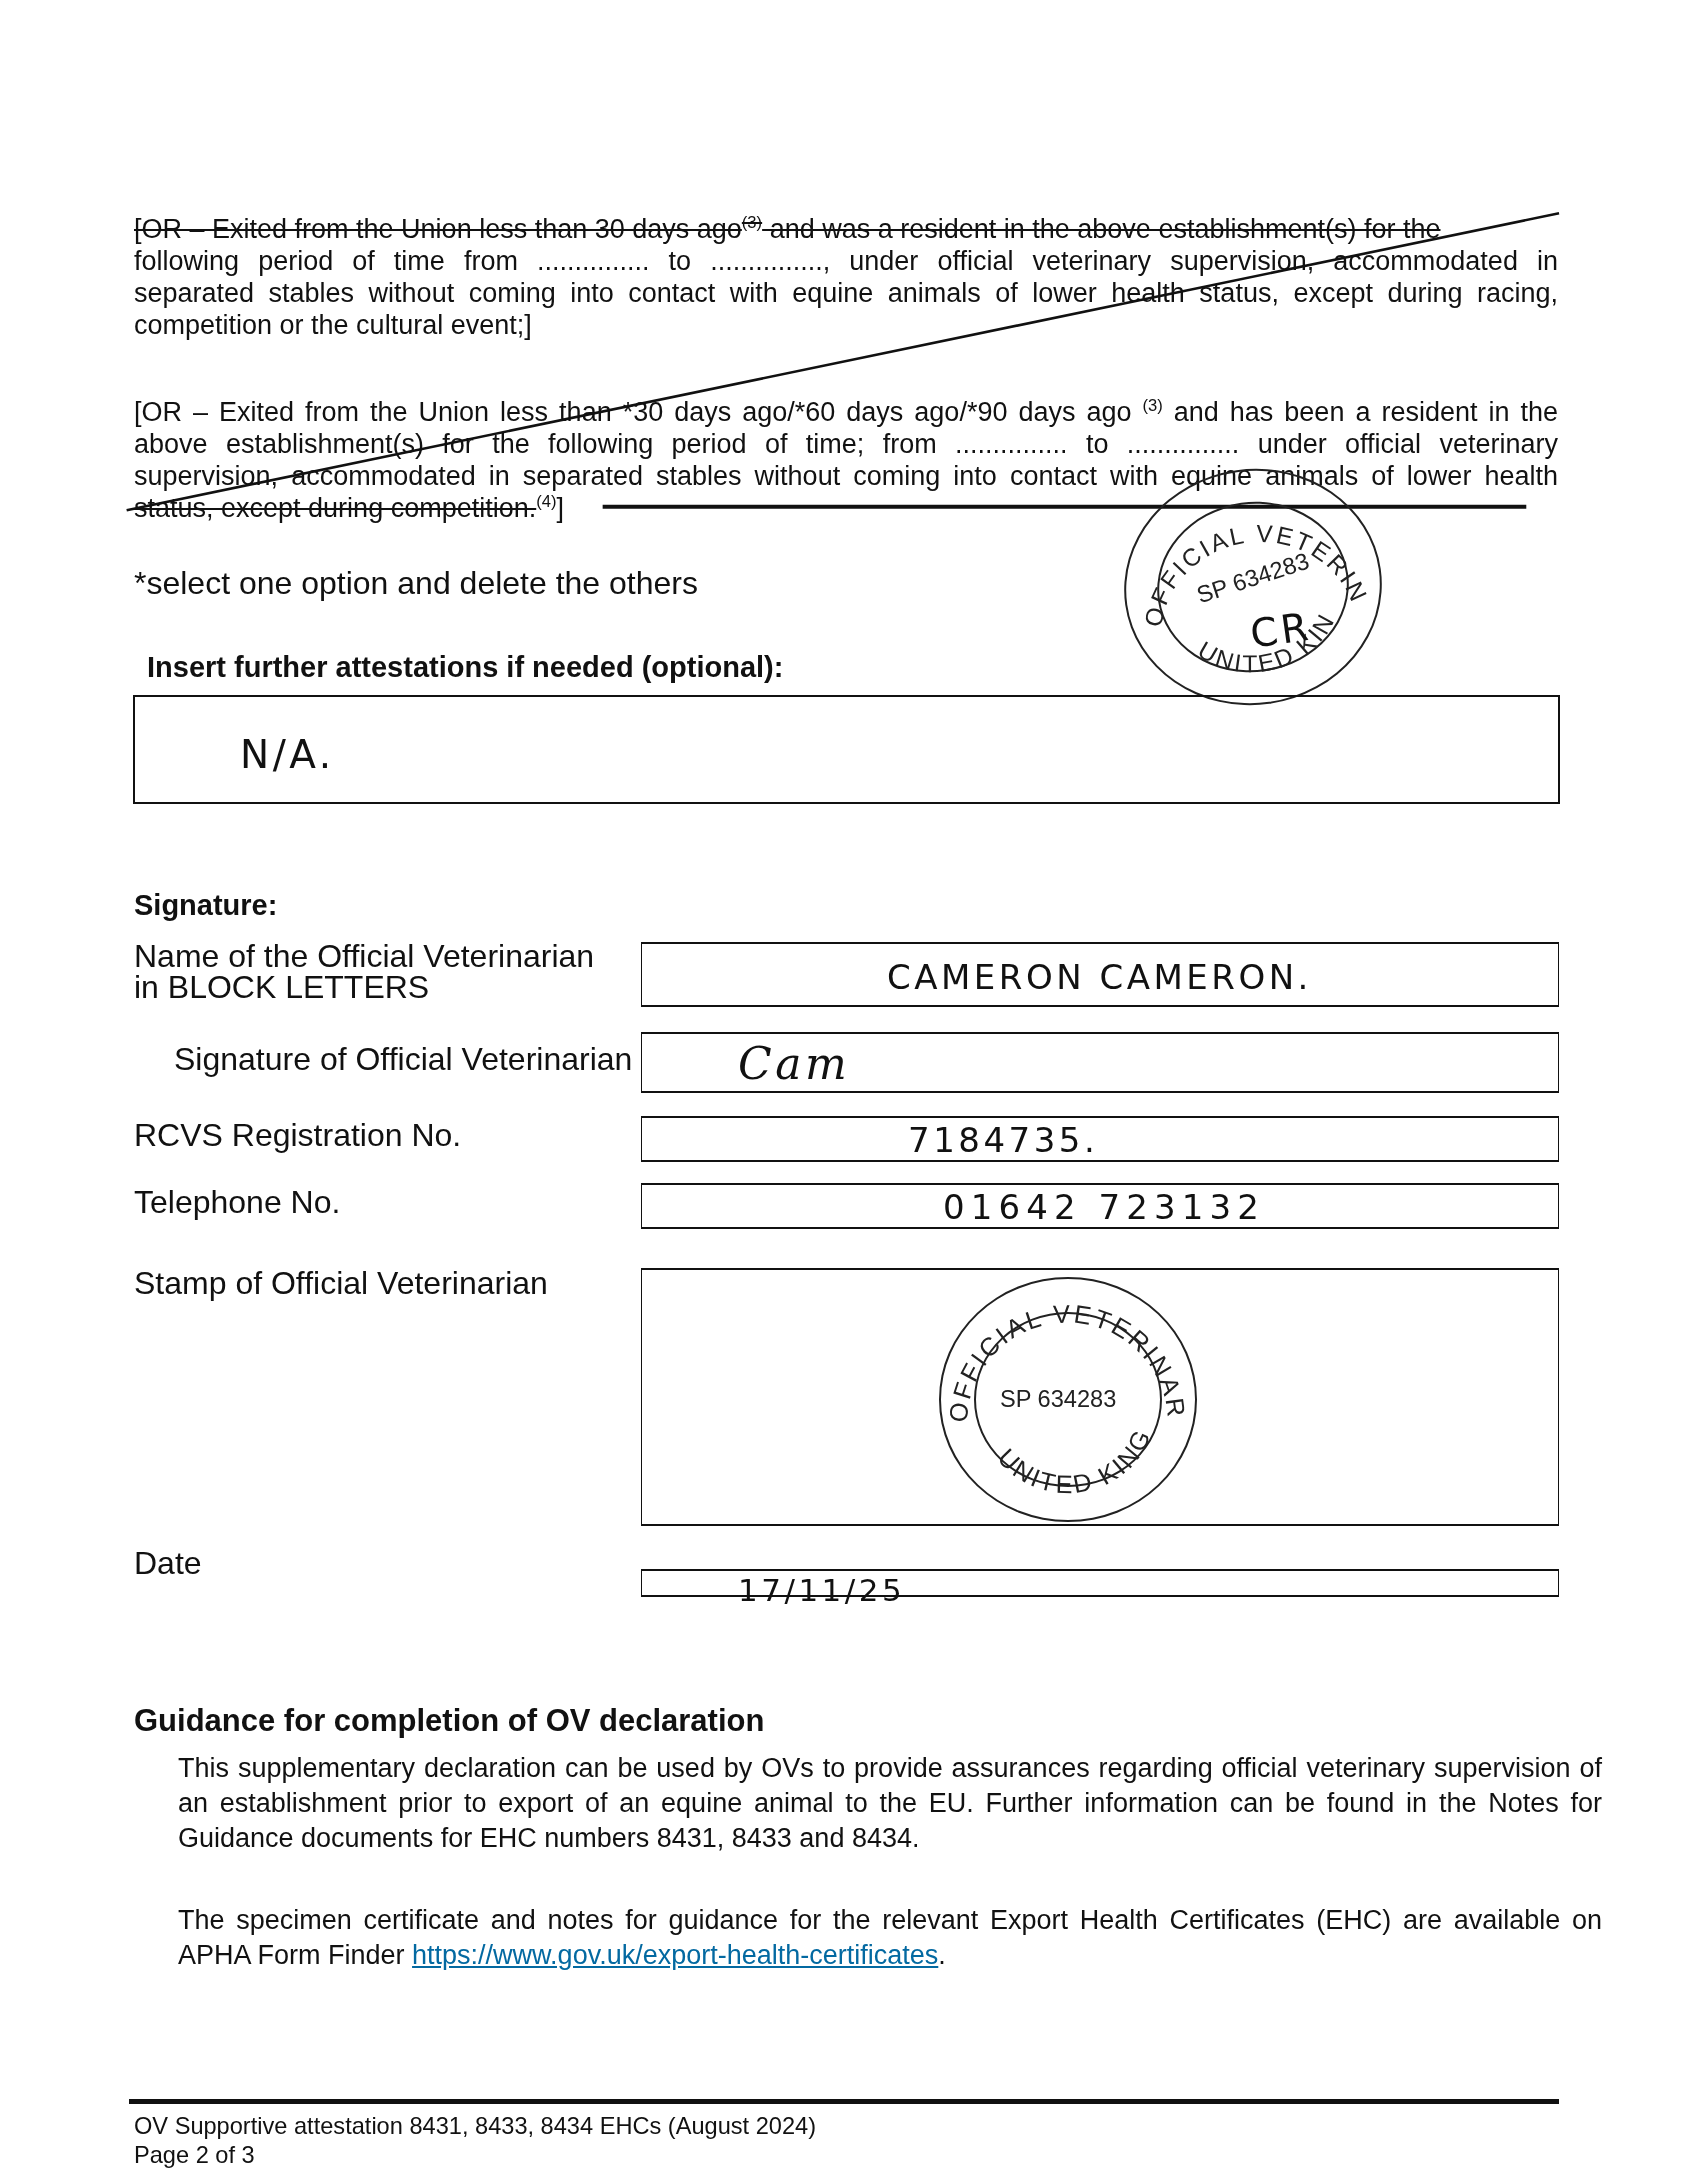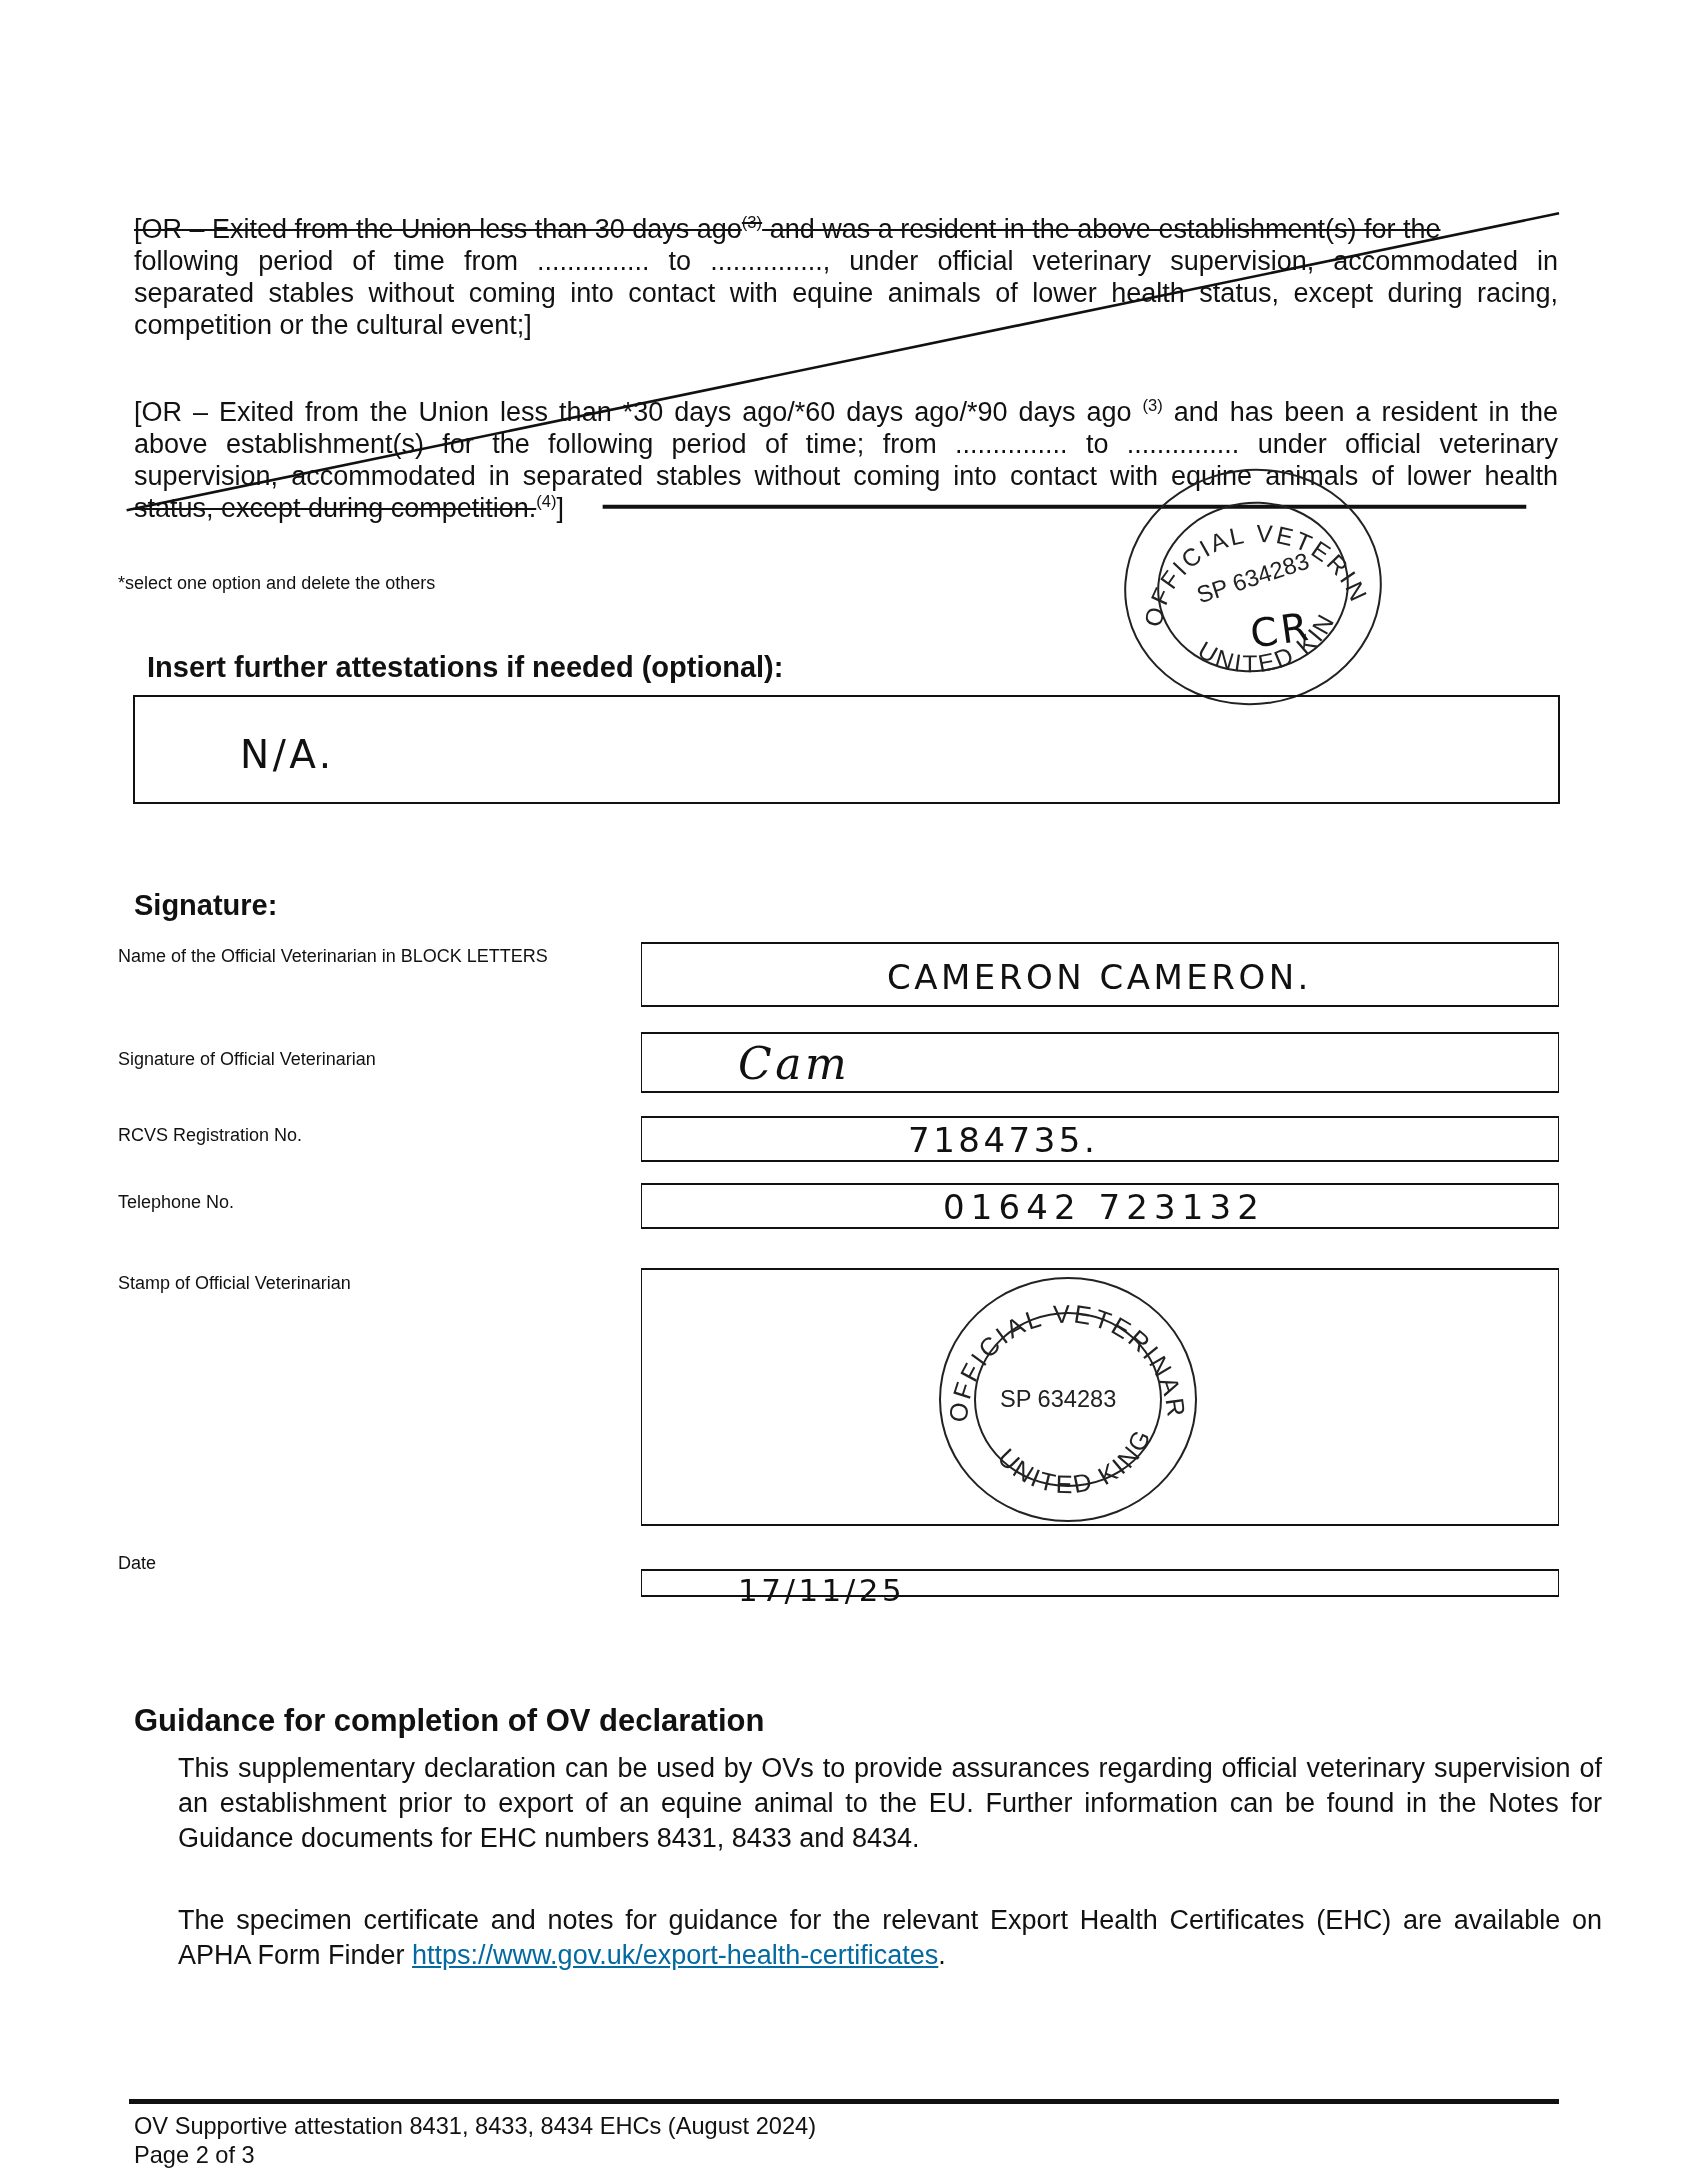--- a/index.html
+++ b/index.html
@@ -5,21 +5,21 @@
   html, body { margin:0; padding:0; background:#ffffff; }
   body { width:1687px; height:2183px; position:relative; overflow:hidden;
          font-family:"Liberation Sans", sans-serif; color:#111; }
   .abs { position:absolute; }
   .para { position:absolute; left:134px; width:1424px; font-size:27px; line-height:32px;
           text-align:justify; text-align-last:auto; }
   .para.last-left { text-align-last:left;margin-left:44px; }
   .strike { text-decoration:line-through; text-decoration-thickness:2.2px; }
   sup { font-size:16.6px; line-height:0; vertical-align:super; }
   .bold { font-weight:bold; }
-  .label { position:absolute; left:118px; font-size:18px; line-height:31px; }
+  .label { position:absolute; left:134px; font-size:32px; line-height:31px; }
   .box { position:absolute; left:641px; width:918px; border:2.6px solid #111;
          border-left-width:1.3px; border-right-width:1.3px; box-sizing:border-box; background:#fff; }
   .hand { position:absolute; font-family:"DejaVu Sans", sans-serif; font-weight:normal;
           font-size:34px; letter-spacing:3.5px; color:#111; white-space:nowrap; }
   .stamp { position:absolute; border-radius:50%; border:2.6px solid #222; box-sizing:border-box; }
   .stamp .inner { position:absolute; border-radius:50%; border:2.2px solid #222; box-sizing:border-box; }
   .stamp-no { position:absolute; font-size:23.6px; white-space:nowrap; color:#222; }
   .footer-rule { position:absolute; left:129px; width:1430px; top:2099px; height:4.8px; background:#111; }
   a.link { color:#0369a1; text-decoration:underline; }
 </style>
@@ -72,21 +72,21 @@
   <div class="hand" style="left:105px; top:35px; font-size:39px;">N/A.</div>
 </div>
 
 <div class="abs bold" style="left:134px; top:889px; font-size:29px;text-align:center;">Signature:</div>
 
 <div class="label" style="top:941px; width:480px;">Name of the Official Veterinarian in BLOCK LETTERS</div>
 <div class="box" style="top:942px; height:65px;">
   <div class="hand" style="left:245px; top:13px;">CAMERON CAMERON.</div>
 </div>
 
-<div class="label" style="top:1044px;">Signature of Official Veterinarian</div>
+<div class="label" style="top:1044px;margin-left:40px;">Signature of Official Veterinarian</div>
 <div class="box" style="top:1032px; height:61px;">
   <div class="hand" style="left:96px; top:4.4px; font-family:'DejaVu Serif', serif; font-style:italic; font-size:44px;">Cam</div>
 </div>
 
 <div class="label" style="top:1120px;">RCVS Registration No.</div>
 <div class="box" style="top:1116px; height:46px;">
   <div class="hand" style="left:266px; top:1.7px;">7184735.</div>
 </div>
 
 <div class="label" style="top:1187px;">Telephone No.</div>

